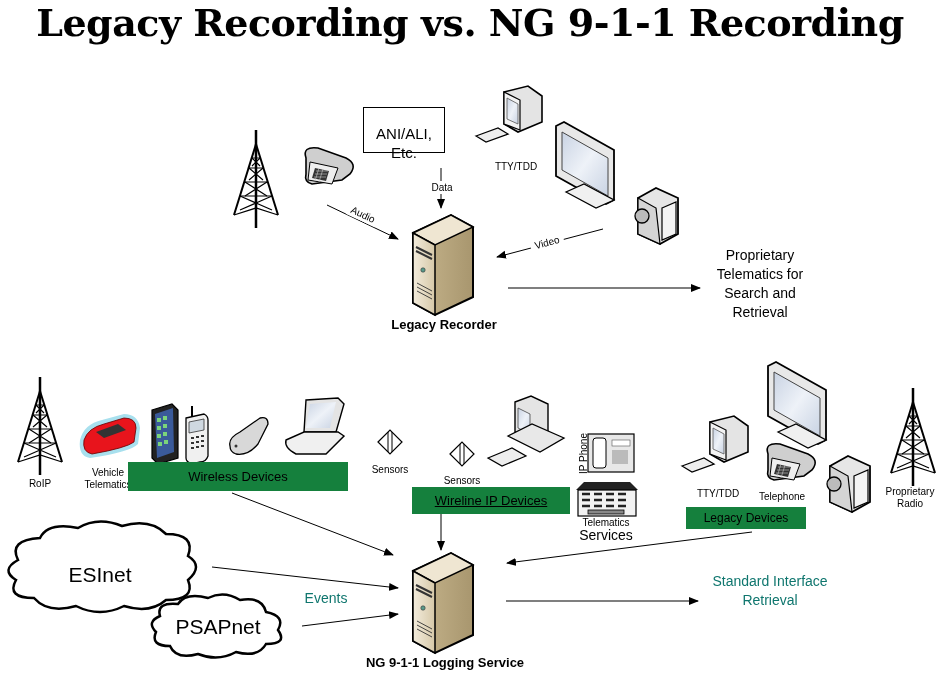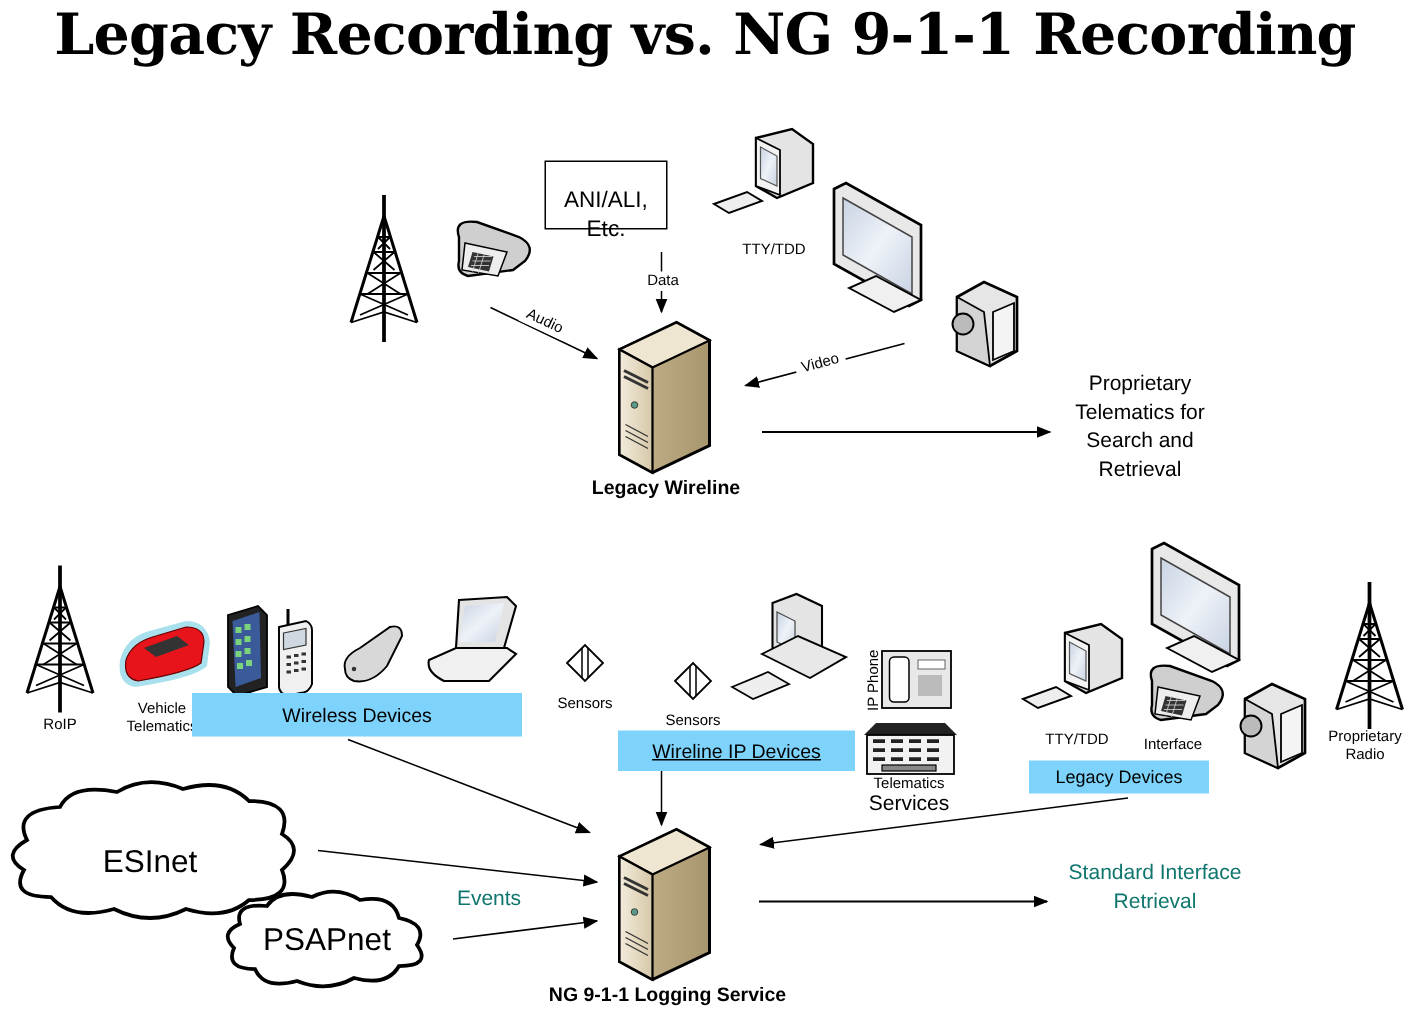--- a/index.html
+++ b/index.html
@@ -1,21 +1,21 @@
 <!DOCTYPE html>
 <html><head>
 <meta charset="utf-8">
 <style>
   html, body { margin:0; padding:0; background:#ffffff; }
   body { width:940px; height:674px; position:relative; overflow:hidden; font-family:"Liberation Sans", sans-serif; color:#000; }
   .abs { position:absolute; }
   #title { left:0; top:6px; width:940px; text-align:center; font-family:"DejaVu Serif", serif; font-weight:bold; font-size:38px; letter-spacing:-0.5px; }
   .lbl { position:absolute; font-size:11px; text-align:center; line-height:13px; white-space:nowrap; }
   .lbl14 { position:absolute; font-size:14px; text-align:center; line-height:19px; white-space:nowrap; }
-  .band { position:absolute; background:#7dd3fc; font-size:13px; text-align:center; line-height:30px; }
+  .band { position:absolute; background:#15803d; font-size:13px; text-align:center; line-height:30px; }
   .red { color:#0f766e; }
   .bold { font-weight:bold; }
   svg.overlay { position:absolute; left:0; top:0; }
   .anibox { position:absolute; left:363px; top:107px; width:82px; height:46px; border:1px solid #000; text-align:center; font-size:15px; line-height:19px; padding-top:16px; box-sizing:border-box; }
   .cloudtxt { position:absolute; font-size:21px; text-align:center; }
 </style>
 </head>
 <body>
 
 <div id="title">Legacy Recording vs. NG 9-1-1 Recording</div>
@@ -170,21 +170,21 @@
 </svg>
 
 <div class="anibox">
   <div>ANI/ALI,</div>
   <div>Etc.</div>
 </div>
 <div class="lbl" style="left:486px; top:160px; width:60px; font-size:10px;">TTY/TDD</div>
 <div class="lbl" style="left:428px; top:181px; width:28px; font-size:10px; background:#fff;">Data</div>
 <div class="lbl" style="left:347px; top:208px; width:32px; font-size:10px; background:#fff; transform:rotate(25deg);">Audio</div>
 <div class="lbl" style="left:530px; top:236px; width:34px; font-size:10px; background:#fff; transform:rotate(-15deg);">Video</div>
-<div class="lbl bold" style="left:366px; top:318px; width:156px; font-size:13px;">Legacy Wireline</div>
+<div class="lbl bold" style="left:366px; top:318px; width:156px; font-size:13px;">Legacy Recorder</div>
 <div class="abs" style="left:700px; top:246px; width:120px;">
   <div class="lbl14" style="position:relative; width:120px;">Proprietary</div>
   <div class="lbl14" style="position:relative; width:120px;">Telematics for</div>
   <div class="lbl14" style="position:relative; width:120px;">Search and</div>
   <div class="lbl14" style="position:relative; width:120px;">Retrieval</div>
 </div>
 
 <div class="lbl" style="left:20px; top:477px; width:40px; font-size:10px;">RoIP</div>
 <div class="abs" style="left:78px; top:467px; width:60px;">
   <div class="lbl" style="position:relative; width:60px; font-size:10px; line-height:12px;">Vehicle</div>
@@ -193,21 +193,21 @@
 <div class="band" style="left:128px; top:462px; width:220px; height:29px;">Wireless Devices</div>
 <div class="lbl" style="left:370px; top:463px; width:40px; font-size:10px;">Sensors</div>
 <div class="lbl" style="left:442px; top:474px; width:40px; font-size:10px;">Sensors</div>
 <div class="lbl" style="left:560px; top:447px; width:46px; font-size:10px; transform:rotate(-90deg);">IP Phone</div>
 <div class="band" style="left:412px; top:487px; width:158px; height:27px; line-height:27px;text-decoration:underline;">Wireline IP Devices</div>
 <div class="abs" style="left:572px; top:517px; width:68px;">
   <div class="lbl" style="position:relative; width:68px; font-size:10px; line-height:12px;">Telematics</div>
   <div class="lbl" style="position:relative; width:68px; font-size:14px; line-height:12px;">Services</div>
 </div>
 <div class="lbl" style="left:690px; top:487px; width:56px; font-size:10px;">TTY/TDD</div>
-<div class="lbl" style="left:752px; top:490px; width:60px; font-size:10px;">Interface</div>
+<div class="lbl" style="left:752px; top:490px; width:60px; font-size:10px;">Telephone</div>
 <div class="band" style="left:686px; top:507px; width:120px; height:22px; line-height:22px; font-size:12px;">Legacy Devices</div>
 <div class="abs" style="left:882px; top:486px; width:56px;">
   <div class="lbl" style="position:relative; width:56px; font-size:10px; line-height:12px;">Proprietary</div>
   <div class="lbl" style="position:relative; width:56px; font-size:10px; line-height:12px;">Radio</div>
 </div>
 <div class="cloudtxt" style="left:40px; top:563px; width:120px;">ESInet</div>
 <div class="cloudtxt" style="left:166px; top:615px; width:104px;">PSAPnet</div>
 <div class="lbl14 red" style="left:292px; top:589px; width:68px;">Events</div>
 <div class="lbl bold" style="left:340px; top:656px; width:210px; font-size:13px;">NG 9-1-1 Logging Service</div>
 <div class="abs red" style="left:690px; top:572px; width:160px;">

